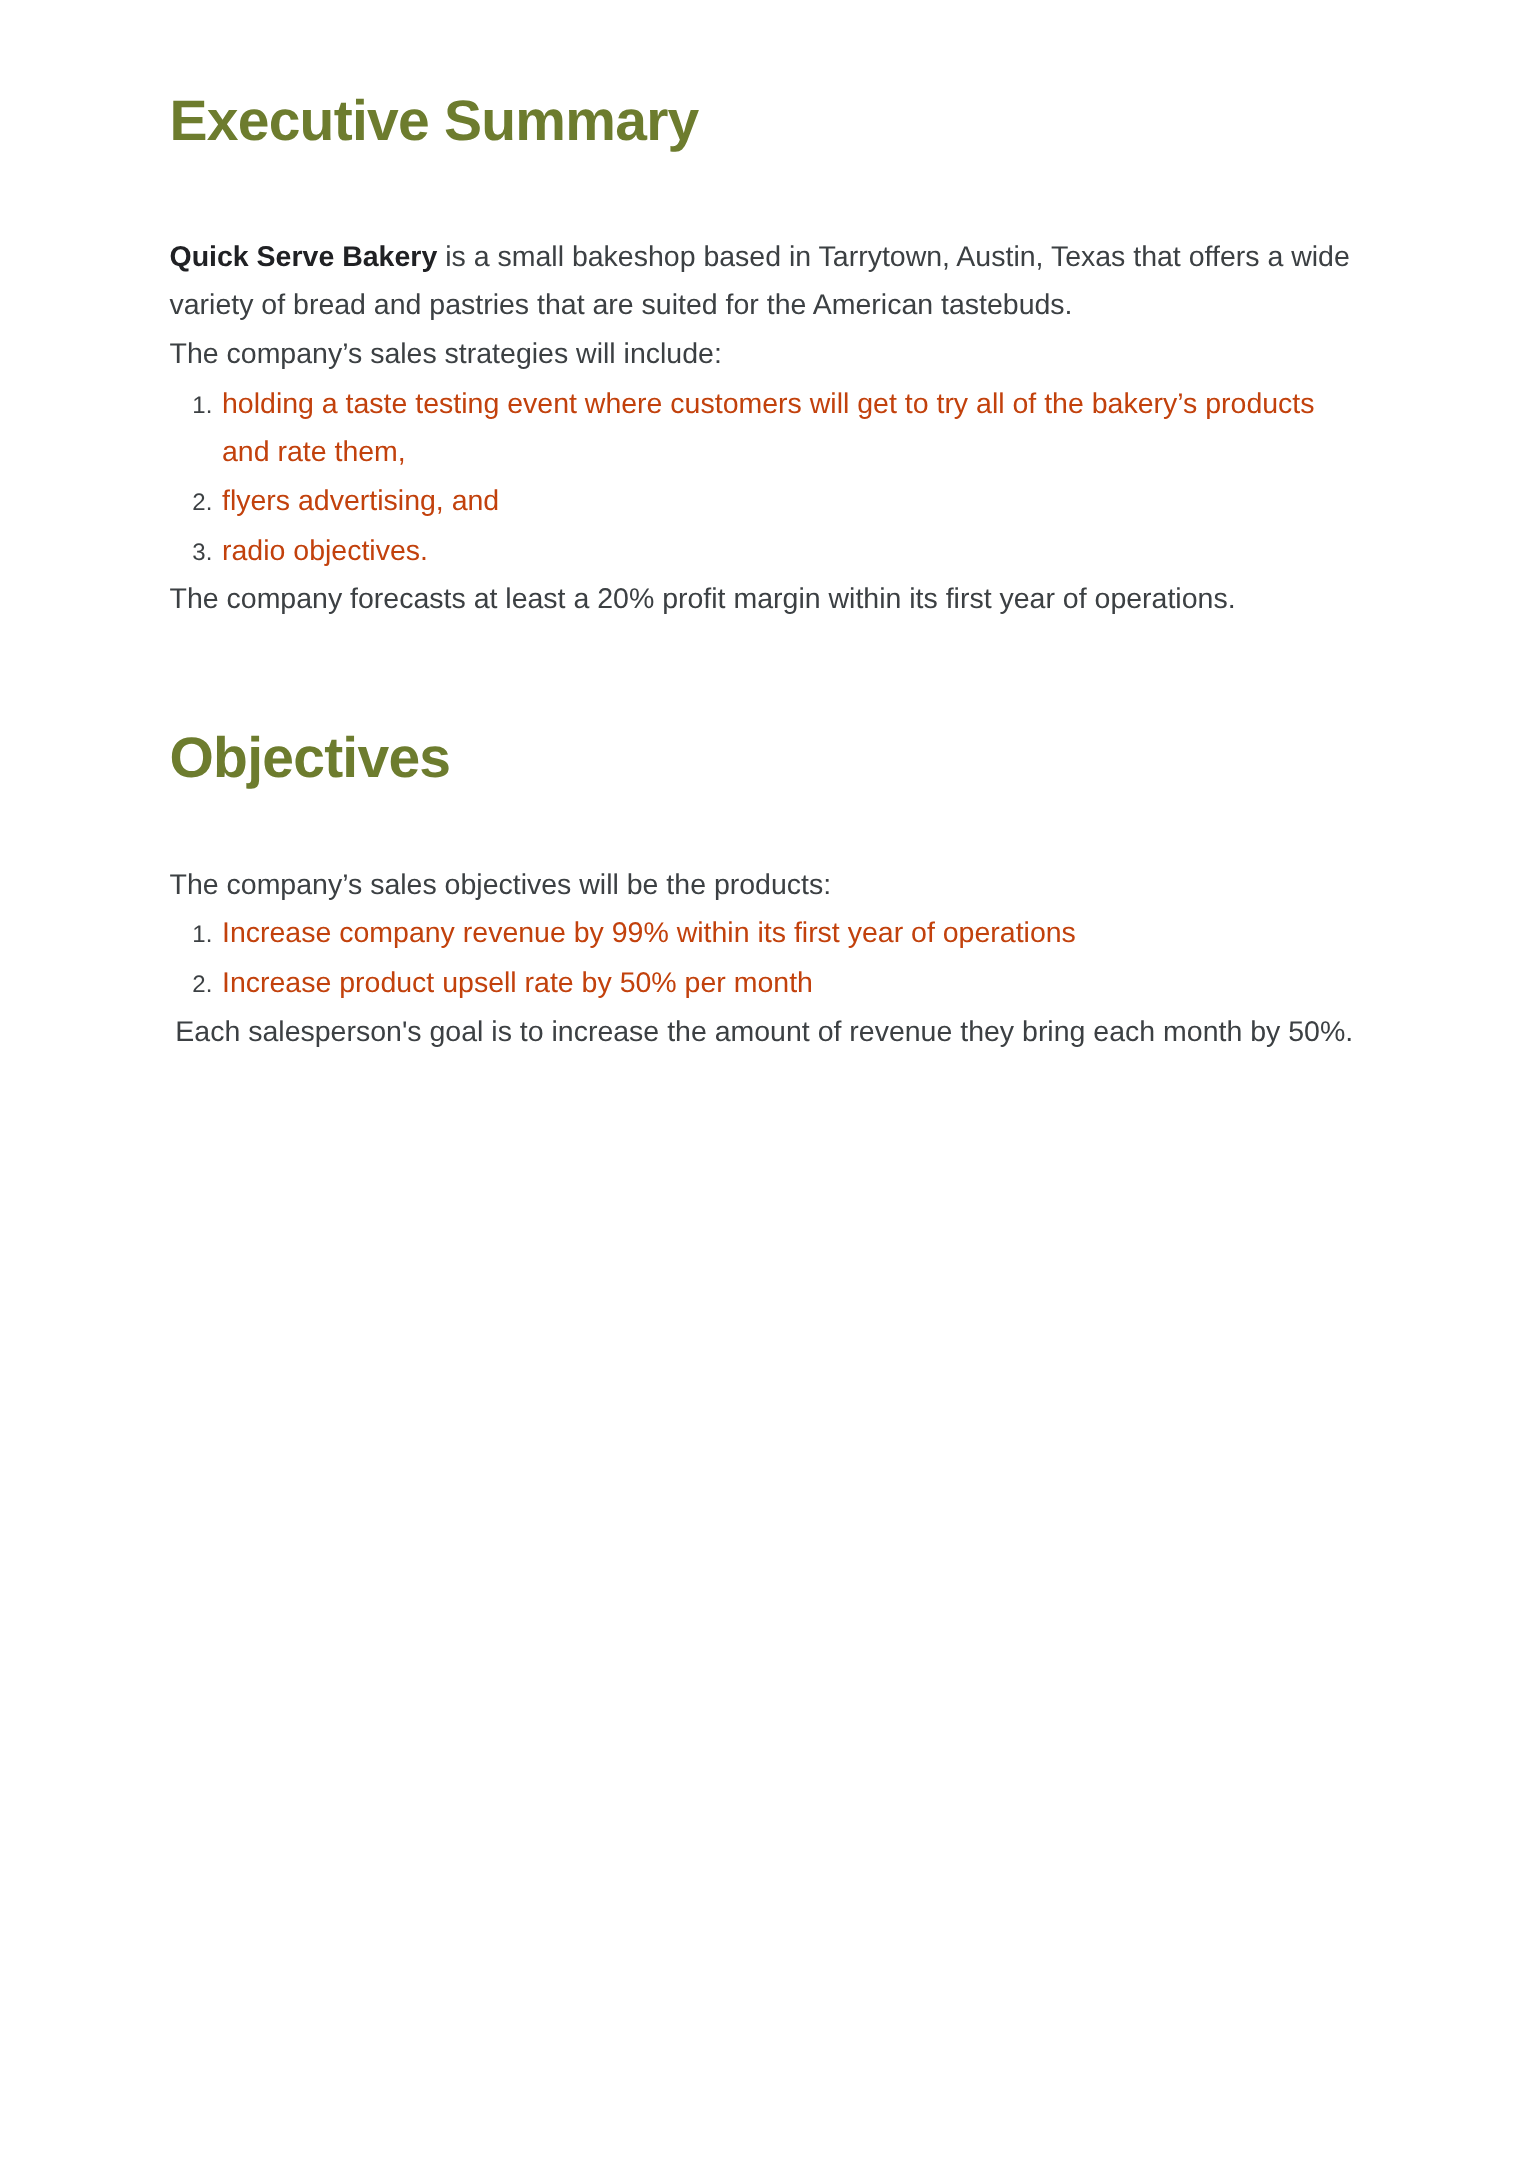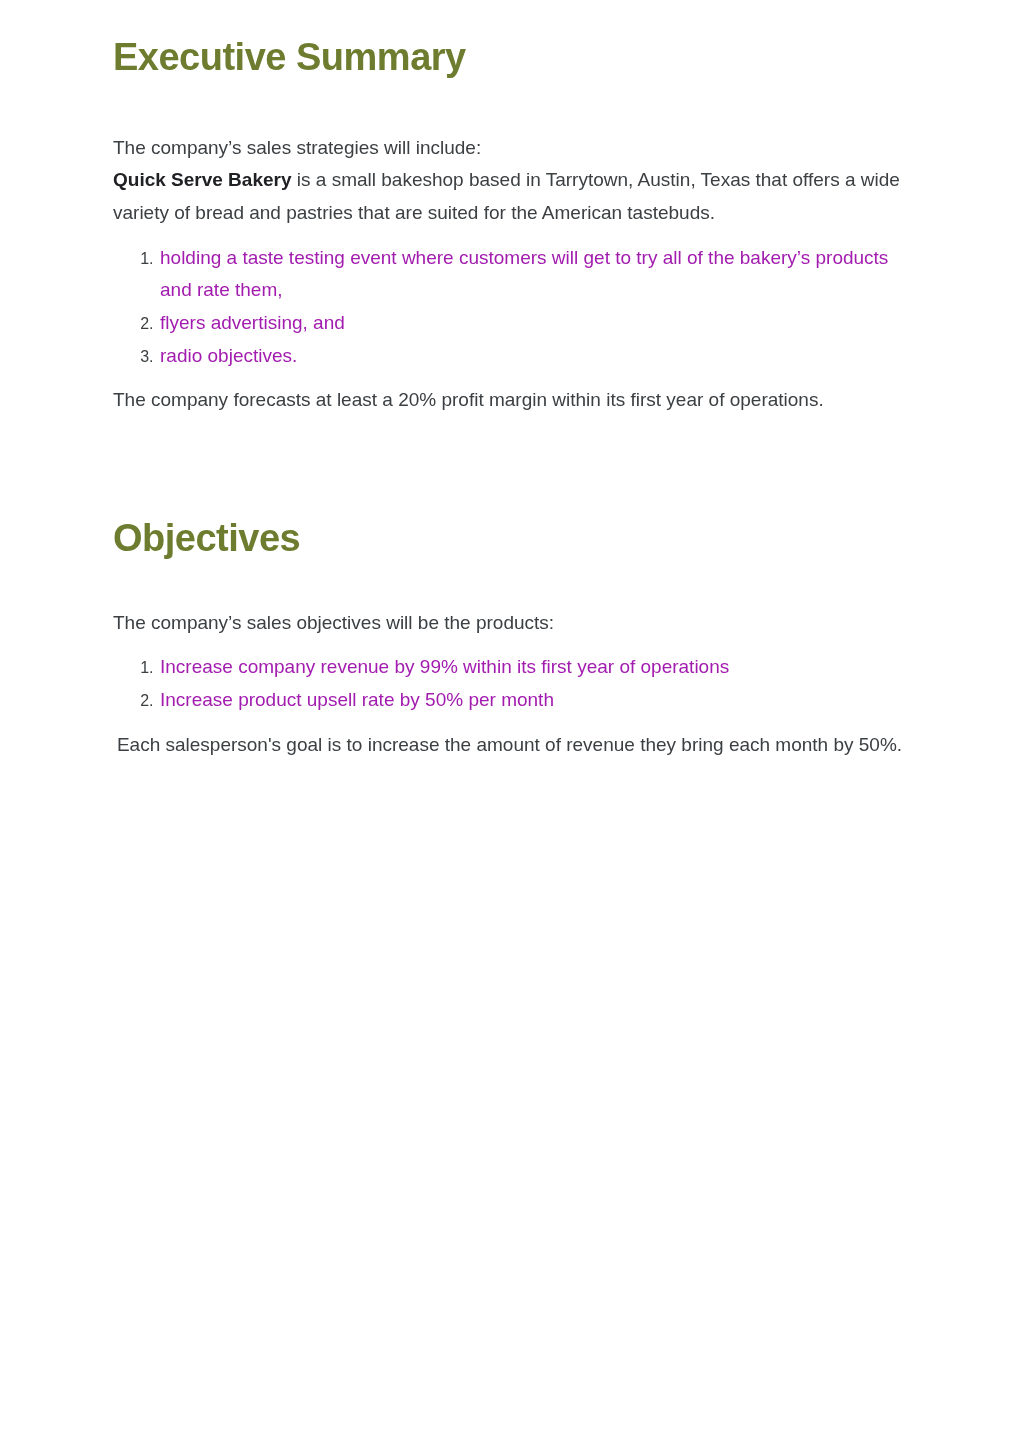--- a/index.html
+++ b/index.html
@@ -11,53 +11,53 @@
     font-family: "Liberation Sans", sans-serif;
     color: #3c4043;
   }
   .page {
     position: relative;
     width: 1024px;
     min-height: 1446px;
     margin: 0 auto;
     box-sizing: border-box;
     background: #ffffff;
-    padding: 36px 118px 60px 113px;
+    padding: 60px 118px 60px 113px;
   }
   h1.doc-heading {
     color: #6d7c2e;
     font-size: 38px;
     font-weight: 700;
     letter-spacing: -0.5px;
     margin: 0 0 52px 0;
     line-height: 1.15;
   }
   h1.doc-heading.second {
-    margin-top: 100px;
+    margin-top: 68px;
     margin-bottom: 46px;
   }
   p.body-text {
     font-size: 19px;
     line-height: 1.72;
     margin: 0;
     color: #3c4043;
   }
   p.body-text strong {
     color: #202124;
     font-weight: 700;
   }
   .para-gap {
     margin-top: 33px;
   }
   ol.doc-list {
-    margin: 12px;
+    margin: 0;
     padding: 0 0 0 33px;
     font-size: 19px;
     line-height: 1.72;
-    color: #a21caf;
+    color: #c2410c;
   }
   ol.doc-list li {
     padding-left: 2px;
   }
   ol.doc-list li::marker {
     font-size: 16px;
     color: #3c4043;
   }
   .closing-gap {
     margin-top: 16px;
@@ -65,23 +65,23 @@
   }
 </style>
 </head>
 <body>
 
 <div class="page">
 
   <section>
     <h1 class="doc-heading">Executive Summary</h1>
 
+    <p class="body-text"><strong>Quick Serve Bakery</strong><span> is a small bakeshop based in Tarrytown, Austin, Texas that offers a wide variety of bread and pastries that are suited for the American tastebuds.</span></p>
+
     <p class="body-text para-gap">The company’s sales strategies will include:</p>
-
-    <p class="body-text"><strong>Quick Serve Bakery</strong><span> is a small bakeshop based in Tarrytown, Austin, Texas that offers a wide variety of bread and pastries that are suited for the American tastebuds.</span></p>
 
     <ol class="doc-list">
       <li>holding a taste testing  event where customers will get to try all of the bakery’s products and rate them,</li>
       <li>flyers advertising, and</li>
       <li>radio objectives.</li>
     </ol>
 
     <p class="body-text">The company forecasts at least a 20% profit margin within its first year of operations.</p>
   </section>
 

